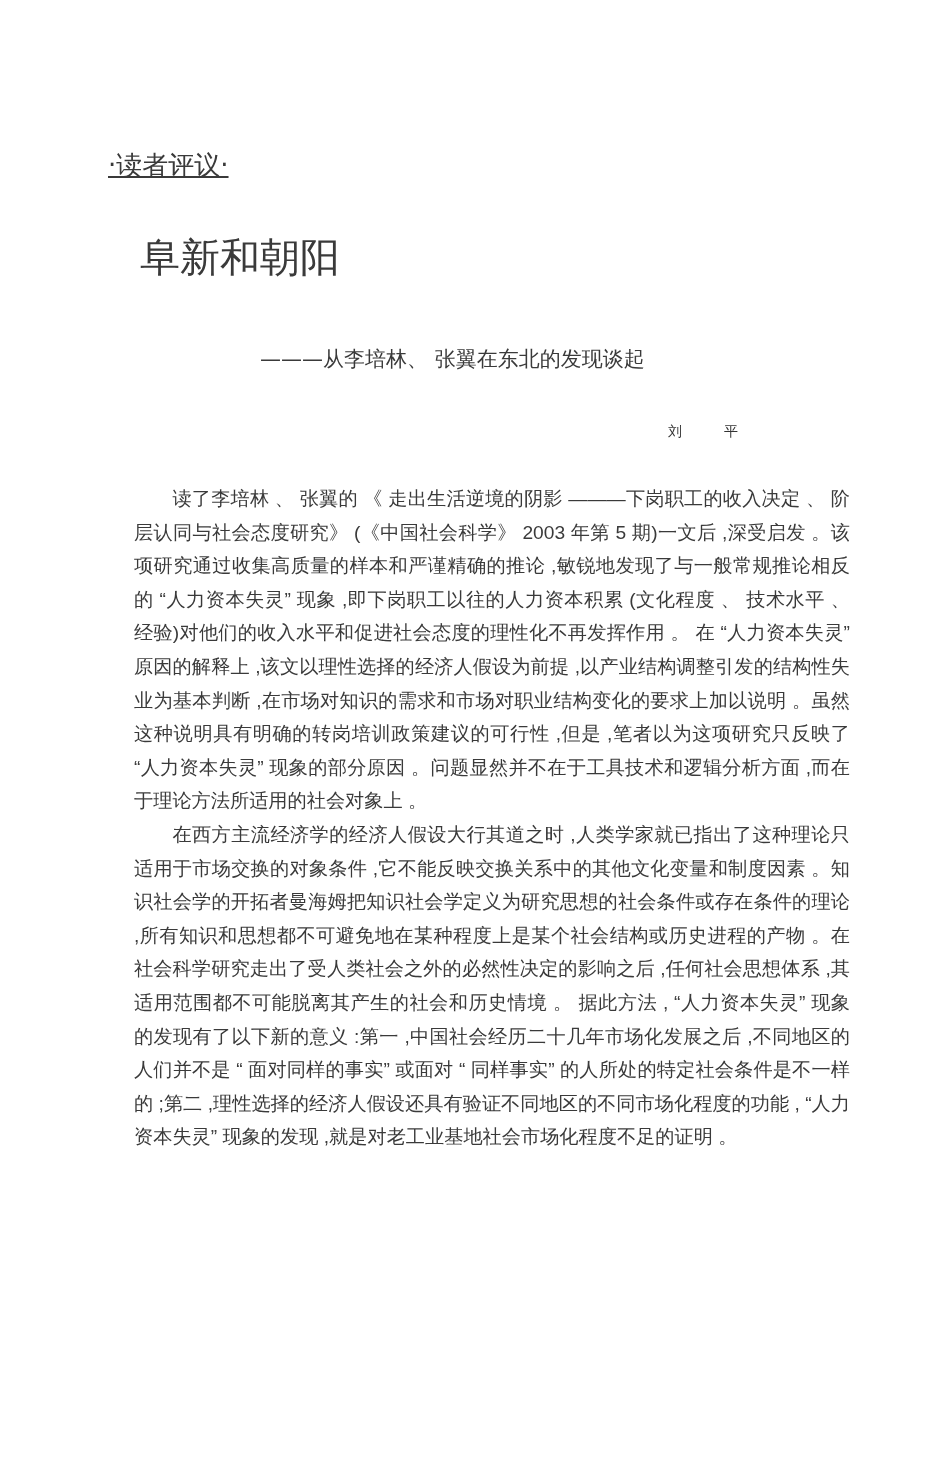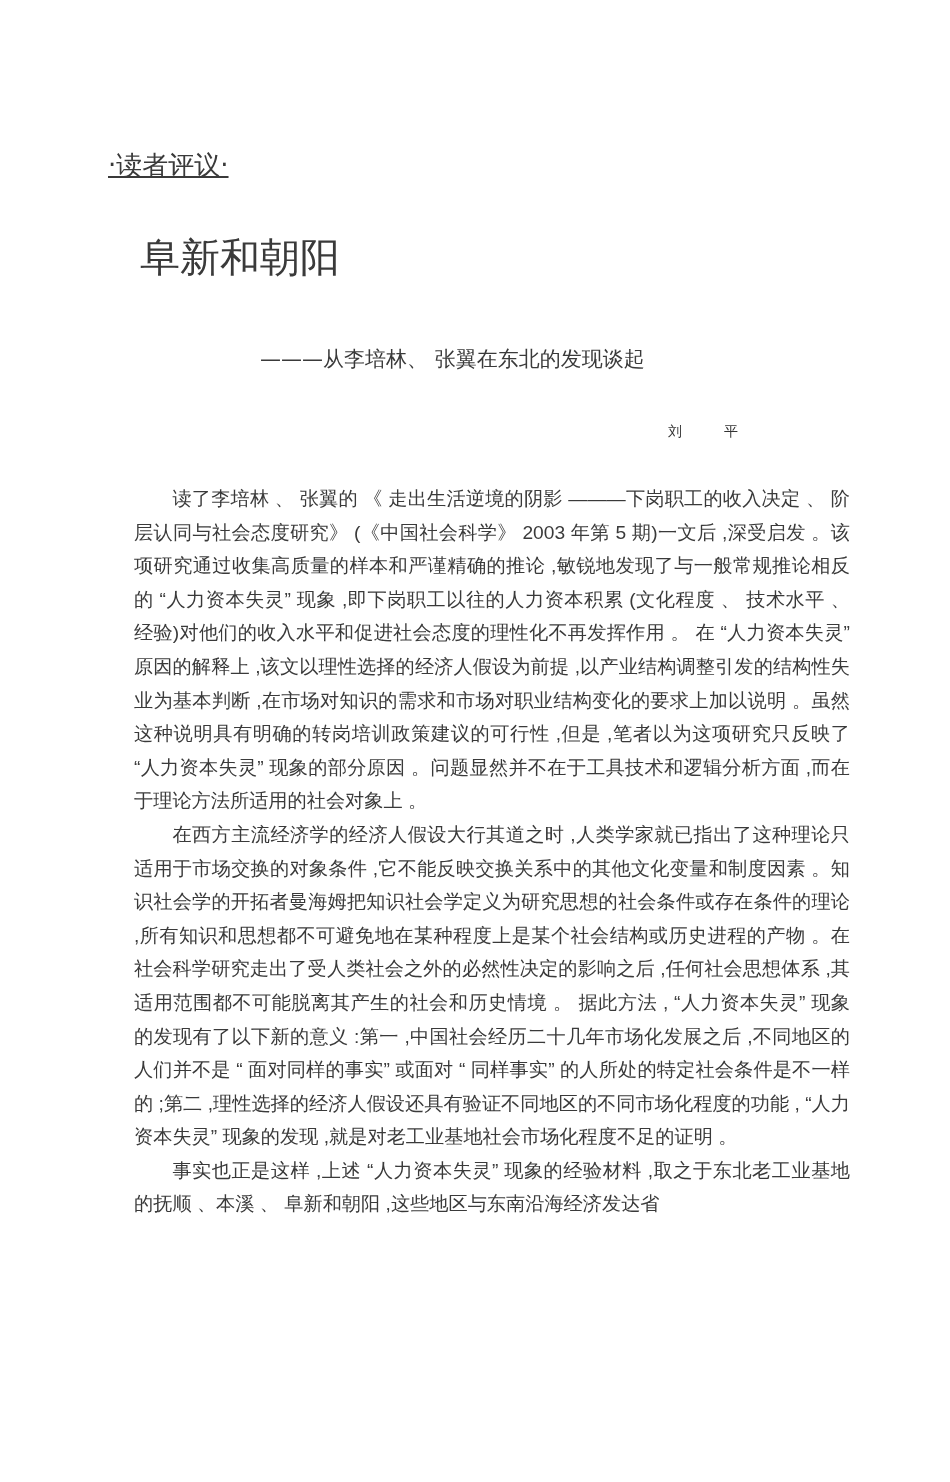--- a/index.html
+++ b/index.html
@@ -24,14 +24,13 @@
   <span class="l2">阜新和朝阳</span>
 </div>
 
 <div class="subtitle">———从李培林、 张翼在东北的发现谈起</div>
 
 <div class="author">刘平</div>
 
 <div class="body">
   <p>读了李培林 、 张翼的 《 走出生活逆境的阴影 ———下岗职工的收入决定 、 阶层认同与社会态度研究》 (《中国社会科学》 2003 年第 5 期)一文后 ,深受启发 。该项研究通过收集高质量的样本和严谨精确的推论 ,敏锐地发现了与一般常规推论相反的 “人力资本失灵” 现象 ,即下岗职工以往的人力资本积累 (文化程度 、 技术水平 、 经验)对他们的收入水平和促进社会态度的理性化不再发挥作用 。 在 “人力资本失灵” 原因的解释上 ,该文以理性选择的经济人假设为前提 ,以产业结构调整引发的结构性失业为基本判断 ,在市场对知识的需求和市场对职业结构变化的要求上加以说明 。虽然这种说明具有明确的转岗培训政策建议的可行性 ,但是 ,笔者以为这项研究只反映了 “人力资本失灵” 现象的部分原因 。问题显然并不在于工具技术和逻辑分析方面 ,而在于理论方法所适用的社会对象上 。</p>
   <p>在西方主流经济学的经济人假设大行其道之时 ,人类学家就已指出了这种理论只适用于市场交换的对象条件 ,它不能反映交换关系中的其他文化变量和制度因素 。知识社会学的开拓者曼海姆把知识社会学定义为研究思想的社会条件或存在条件的理论 ,所有知识和思想都不可避免地在某种程度上是某个社会结构或历史进程的产物 。在社会科学研究走出了受人类社会之外的必然性决定的影响之后 ,任何社会思想体系 ,其适用范围都不可能脱离其产生的社会和历史情境 。 据此方法 , “人力资本失灵” 现象的发现有了以下新的意义 :第一 ,中国社会经历二十几年市场化发展之后 ,不同地区的人们并不是 “ 面对同样的事实” 或面对 “ 同样事实” 的人所处的特定社会条件是不一样的 ;第二 ,理性选择的经济人假设还具有验证不同地区的不同市场化程度的功能 , “人力资本失灵” 现象的发现 ,就是对老工业基地社会市场化程度不足的证明 。</p>
-  <p>事实也正是这样 ,上述 “人力资本失灵” 现象的经验材料 ,取之于东北老工业基地的抚顺 、本溪 、 阜新和朝阳 ,这些地区与东南沿海经济发达省</p>
 </div>
 
 </body></html>

